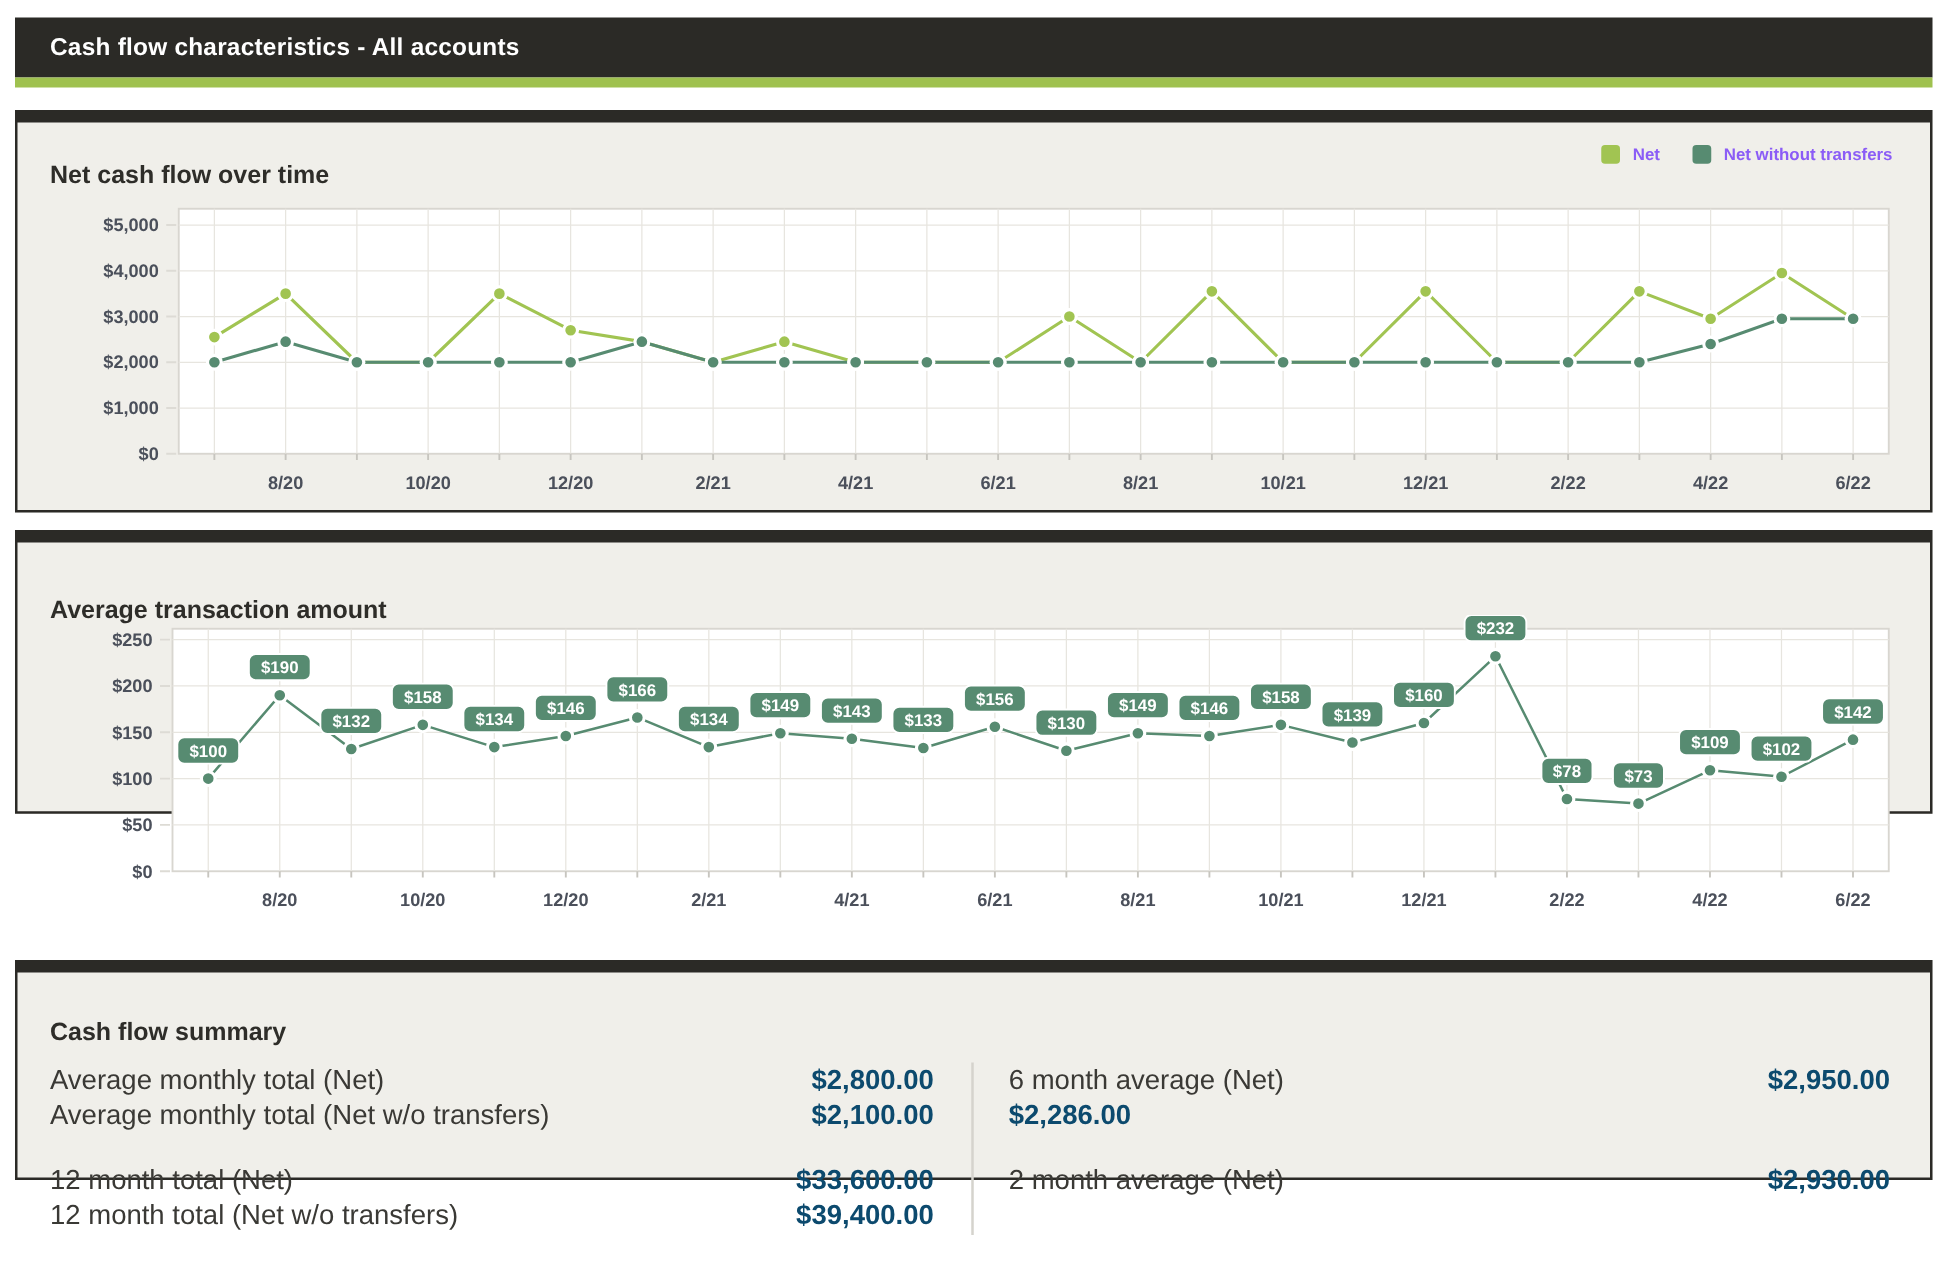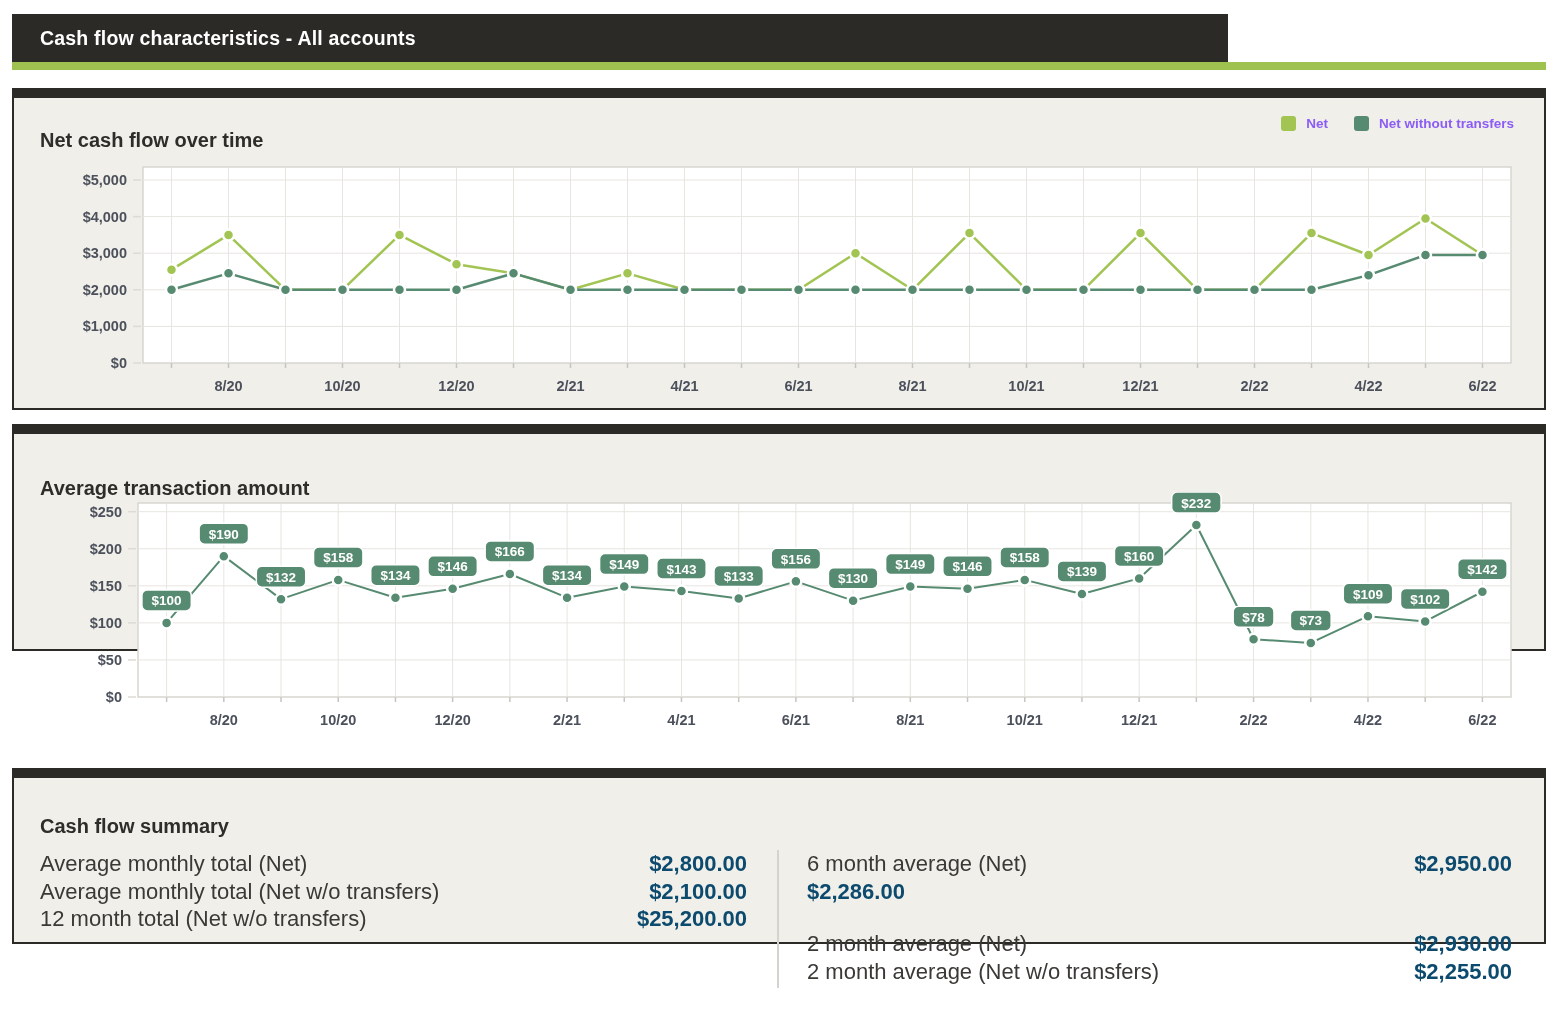--- a/index.html
+++ b/index.html
@@ -1,17 +1,17 @@
 <!DOCTYPE html>
 <html><head>
 <meta charset="utf-8">
 <style>
   html,body{margin:0;padding:0;background:#ffffff;width:1558px;height:1030px;overflow:hidden;
     font-family:"Liberation Sans", sans-serif;}
-  .report-header{position:absolute;left:12px;top:14px;width:1216px;height:48px;background:#2b2a26;
+  .report-header{position:absolute;left:12px;top:14px;width:1534px;height:48px;background:#2b2a26;
     color:#ffffff;display:flex;align-items:center;box-sizing:border-box;padding-left:28px;
     font-size:19.5px;font-weight:bold;letter-spacing:.2px;}
   .accent-stripe{position:absolute;left:12px;top:62px;width:1534px;height:8px;background:#9fc14f;}
   .panel{position:absolute;left:12px;width:1534px;background:#f0efea;box-sizing:border-box;
     border:2px solid #2b2a26;border-top:10px solid #2b2a26;}
   .panel-1{top:88px;height:322px;}
   .panel-2{top:424px;height:227px;}
   .panel-3{top:768px;height:176px;}
   .panel-title{position:absolute;left:26px;font-size:20px;font-weight:bold;color:#2e2d29;}
   .p1-title{top:14px;}
@@ -349,38 +349,38 @@
 
   <div class="sum-col col-left">
     <div class="srow">
       <span>Average monthly total (Net)</span>
       <span class="val">$2,800.00</span>
     </div>
     <div class="srow">
       <span>Average monthly total (Net w/o transfers)</span>
       <span class="val">$2,100.00</span>
     </div>
+    <div class="srow group-gap">
+      <span>12 month total (Net)</span>
+      <span class="val">$33,600.00</span>
+    </div>
     <div class="srow">
       <span>12 month total (Net w/o transfers)</span>
-      <span class="val">$25,200.00</span>
+      <span class="val">$39,400.00</span>
     </div>
   </div>
 
   <div class="v-divider"></div>
 
   <div class="sum-col col-right">
     <div class="srow">
       <span>6 month average (Net)</span>
       <span class="val">$2,950.00</span>
     </div>
     <div class="srow">
       <span class="val">$2,286.00</span>
     </div>
     <div class="srow group-gap">
       <span>2 month average (Net)</span>
       <span class="val">$2,930.00</span>
     </div>
-    <div class="srow">
-      <span>2 month average (Net w/o transfers)</span>
-      <span class="val">$2,255.00</span>
-    </div>
   </div>
 </section>
 
 </body></html>

